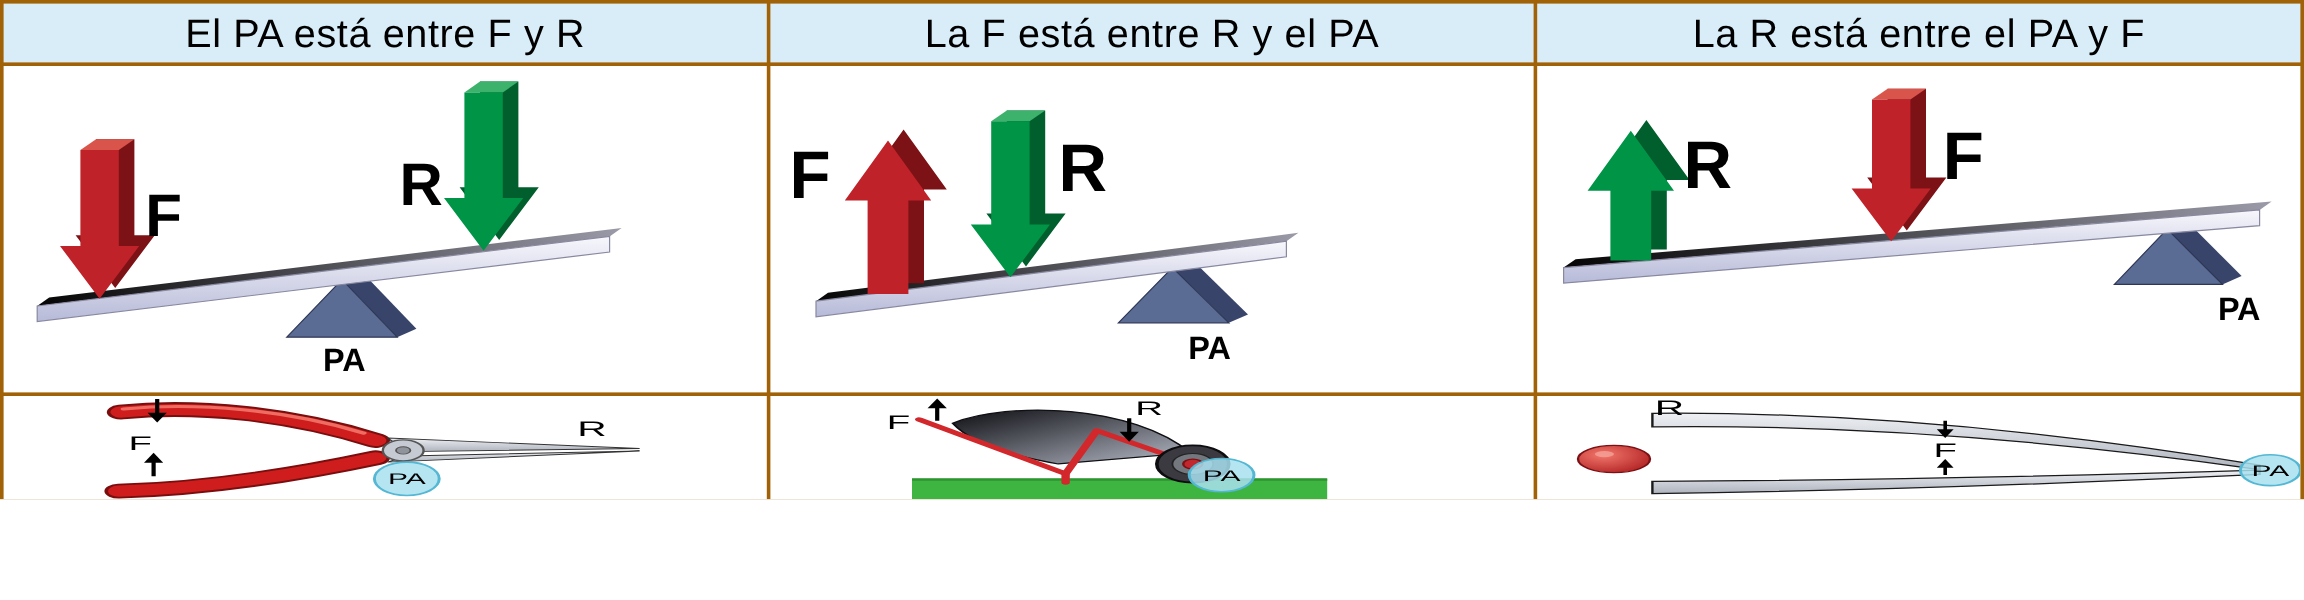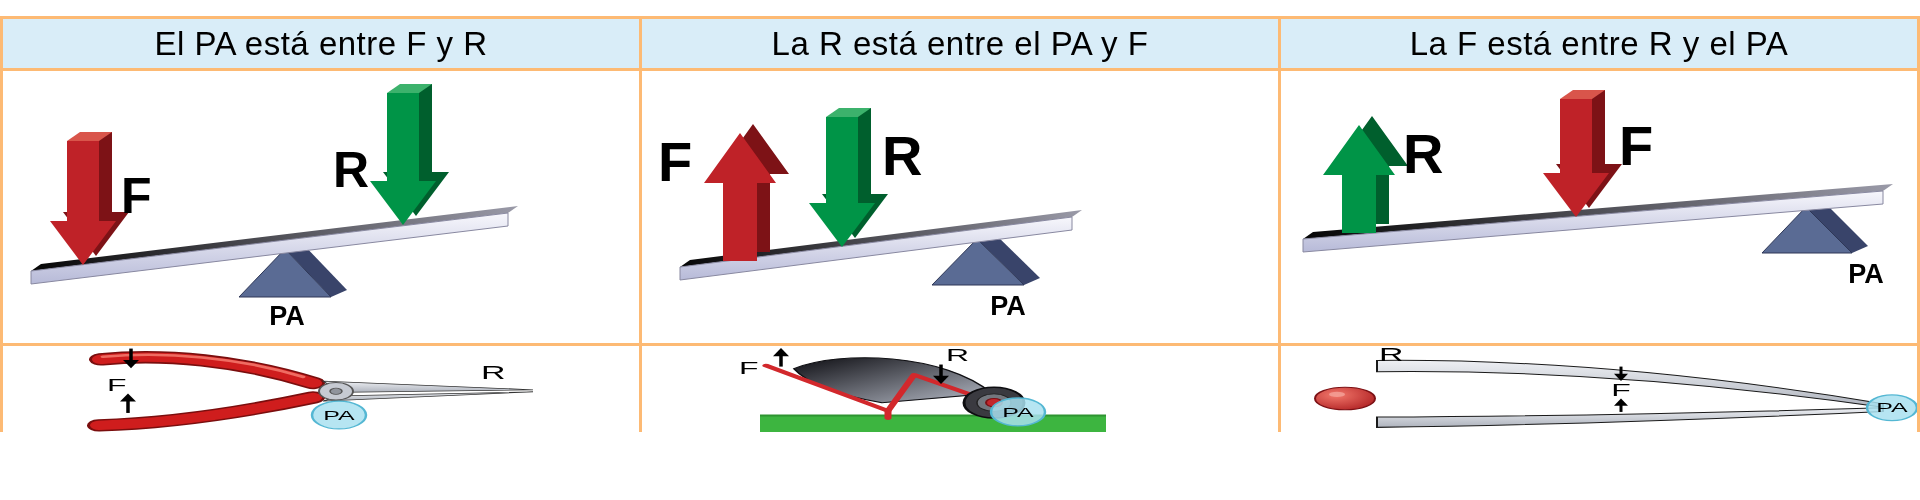--- a/index.html
+++ b/index.html
@@ -1,19 +1,19 @@
 <!DOCTYPE html>
 <html><head>
 <meta charset="utf-8">
 <style>
   html,body{margin:0;padding:0;background:#fff;}
   body{width:1920px;height:500px;overflow:hidden;font-family:"Liberation Sans",sans-serif;}
   .table{position:absolute;left:0;top:0;width:1920px;height:416px;box-sizing:border-box;
-         background:#fdba74;display:grid;grid-template-columns:1fr 1fr 1fr;
-         grid-template-rows:49px 272px 1fr;gap:3px;padding:3px 3px 0 3px;margin-top:16px;}
+         background:#a16207;display:grid;grid-template-columns:1fr 1fr 1fr;
+         grid-template-rows:49px 272px 1fr;gap:3px;padding:3px 3px 0 3px;}
   .cell{background:#fff;overflow:hidden;position:relative;}
   .head{background:#d9edf8;display:flex;align-items:center;justify-content:center;
         font-size:33px;color:#000;letter-spacing:.5px;}
   svg{display:block;width:100%;height:100%;}
   text{font-family:"Liberation Sans",sans-serif;fill:#000;}
   .defs{position:absolute;width:0;height:0;}
 </style>
 </head>
 <body>
 
@@ -41,24 +41,24 @@
     </linearGradient>
   </defs>
 </svg>
 
 <div class="table">
 
   <div class="cell head">
     <span>El PA está entre F y R</span>
   </div>
   <div class="cell head">
+    <span>La F está entre R y el PA</span>
+  </div>
+  <div class="cell head">
     <span>La R está entre el PA y F</span>
-  </div>
-  <div class="cell head">
-    <span>La F está entre R y el PA</span>
   </div>
 
   <div class="cell">
     <svg viewBox="0 0 636 272" preserveAspectRatio="none">
       <g>
         <polygon points="282,178 328,226 344,219 298,171" fill="#39446a"></polygon>
         <polygon points="282,178 236,226 328,226" fill="#5a6b94" stroke="#2e3756" stroke-width="1"></polygon>
       </g>
       <g>
         <polygon points="28,200 505,142 515,135 38,193" fill="url(#gbartop)"></polygon>

